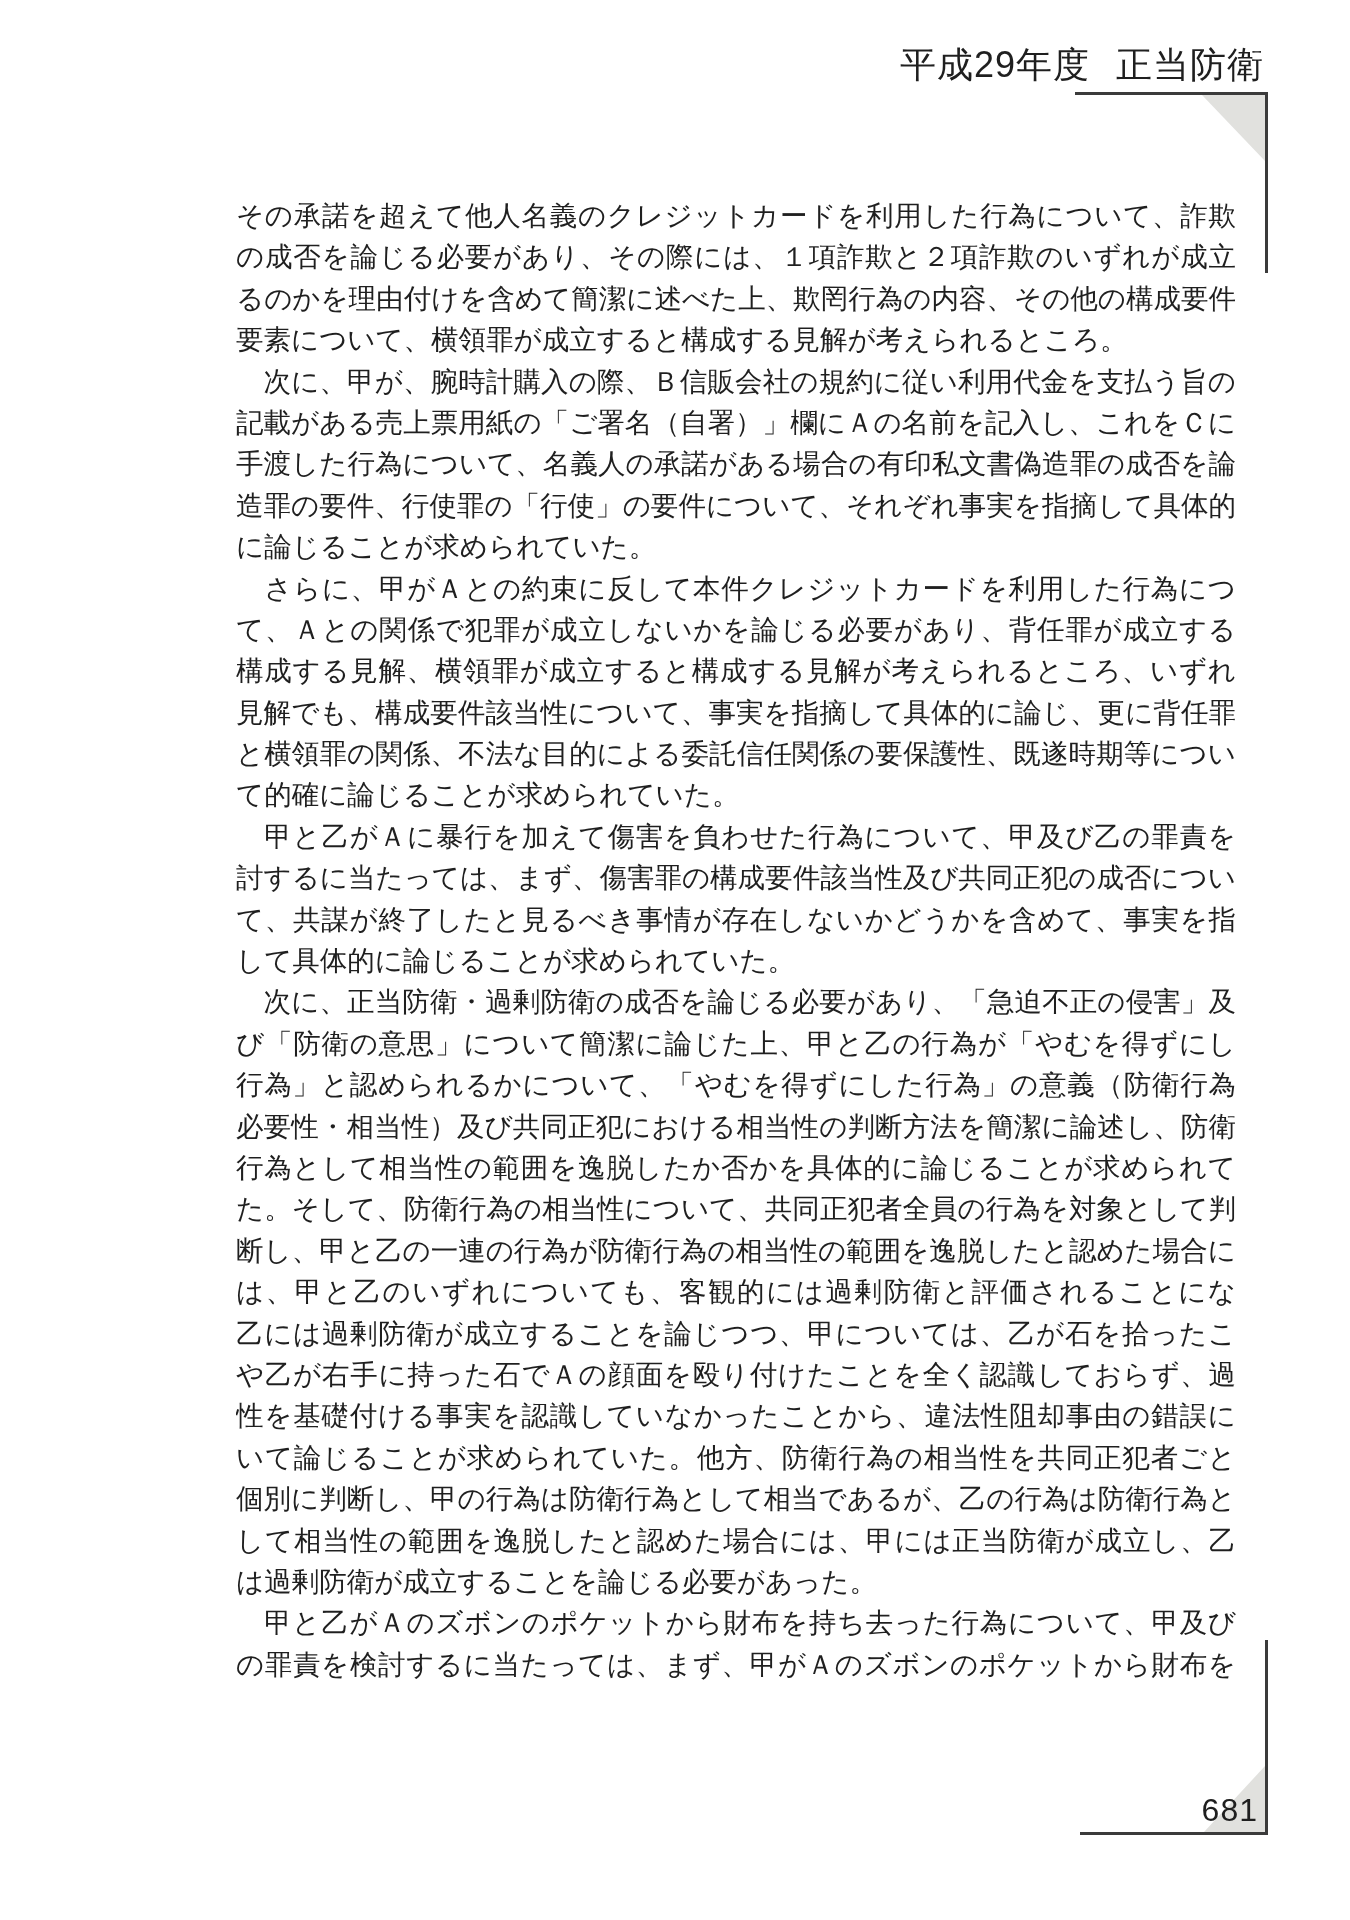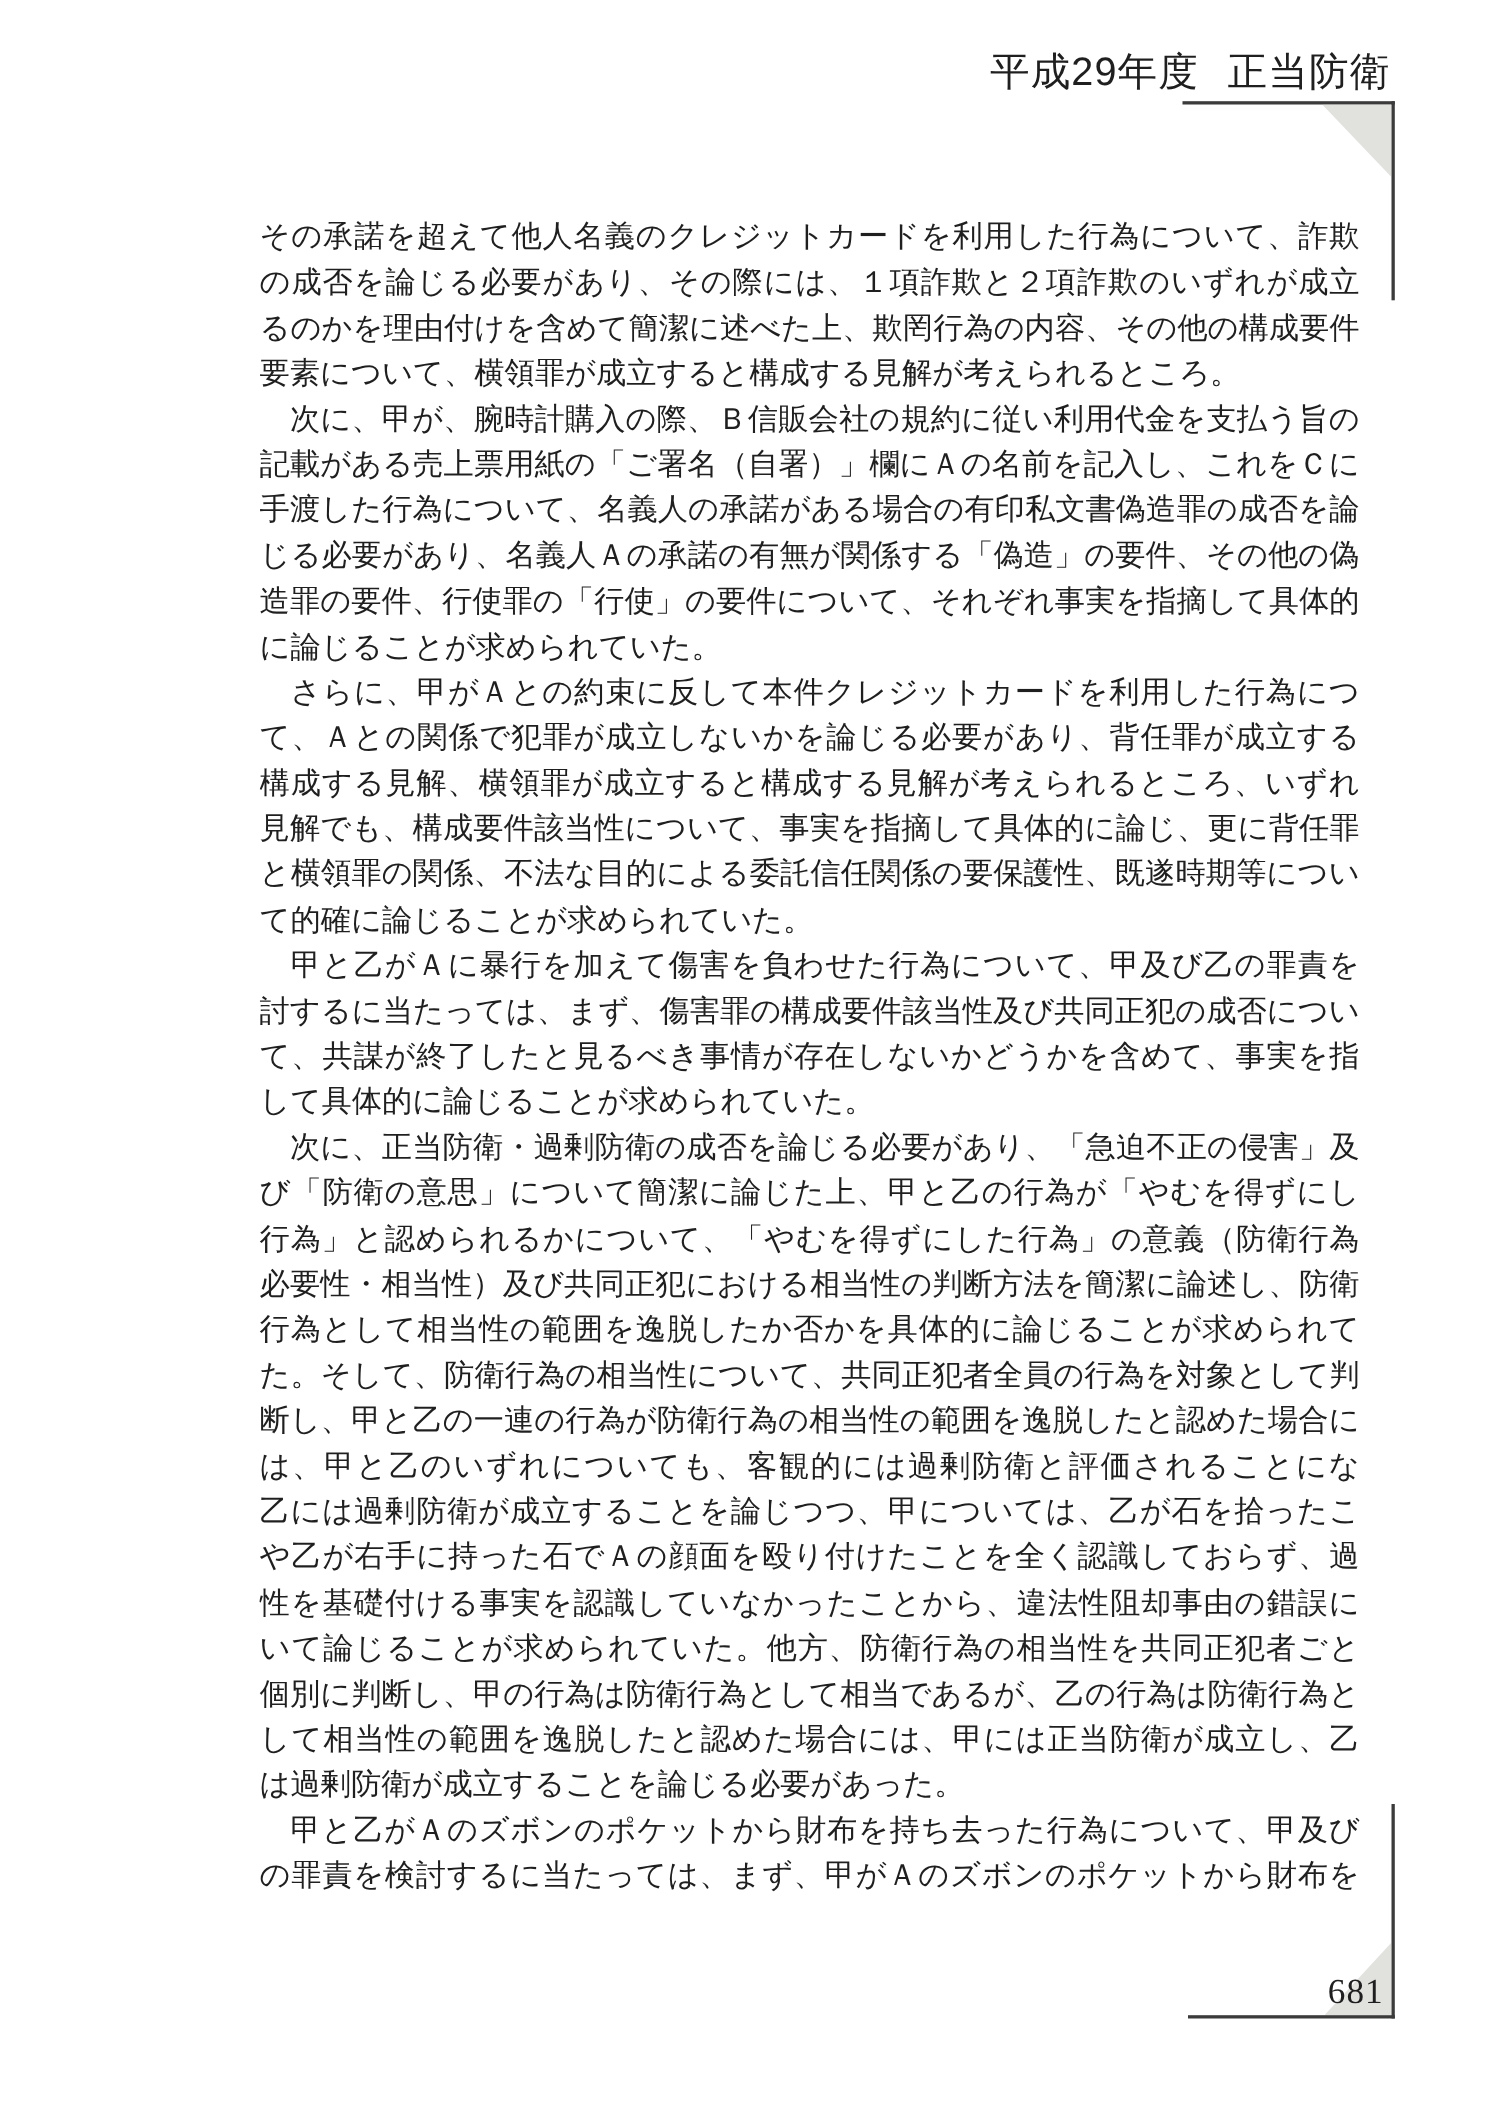--- a/index.html
+++ b/index.html
@@ -65,21 +65,21 @@
   }
   .line.para-end {
     text-align-last: left;
   }
 
   
   .pagenum {
     position: absolute;
     top: 1792px;
     right: 92px;
-    font-family: Liberation Serif, serif;
+    font-family: Liberation Sans, sans-serif;
     font-size: 32px;
     line-height: 36px;
     font-weight: 400;
     letter-spacing: 1px;
     color: var(--text, #2e2e2e);
   }
 </style>
 </head>
 <body>
 
@@ -94,21 +94,20 @@
   <div class="rule top-v"></div>
 
   <div class="body-block">
       <div class="line">その承諾を超えて他人名義のクレジットカードを利用した行為について、詐欺罪</div>
       <div class="line">の成否を論じる必要があり、その際には、１項詐欺と２項詐欺のいずれが成立す</div>
       <div class="line">るのかを理由付けを含めて簡潔に述べた上、欺罔行為の内容、その他の構成要件</div>
       <div class="line para-end">要素について、横領罪が成立すると構成する見解が考えられるところ。</div>
       <div class="line">　次に、甲が、腕時計購入の際、Ｂ信販会社の規約に従い利用代金を支払う旨の</div>
       <div class="line">記載がある売上票用紙の「ご署名（自署）」欄にＡの名前を記入し、これをＣに</div>
       <div class="line">手渡した行為について、名義人の承諾がある場合の有印私文書偽造罪の成否を論</div>
-      <div class="line">じる必要があり、名義人Ａの承諾の有無が関係する「偽造」の要件、その他の偽</div>
       <div class="line">造罪の要件、行使罪の「行使」の要件について、それぞれ事実を指摘して具体的</div>
       <div class="line para-end">に論じることが求められていた。</div>
       <div class="line">　さらに、甲がＡとの約束に反して本件クレジットカードを利用した行為につい</div>
       <div class="line">て、Ａとの関係で犯罪が成立しないかを論じる必要があり、背任罪が成立すると</div>
       <div class="line">構成する見解、横領罪が成立すると構成する見解が考えられるところ、いずれの</div>
       <div class="line">見解でも、構成要件該当性について、事実を指摘して具体的に論じ、更に背任罪</div>
       <div class="line">と横領罪の関係、不法な目的による委託信任関係の要保護性、既遂時期等につい</div>
       <div class="line para-end">て的確に論じることが求められていた。</div>
       <div class="line">　甲と乙がＡに暴行を加えて傷害を負わせた行為について、甲及び乙の罪責を検</div>
       <div class="line">討するに当たっては、まず、傷害罪の構成要件該当性及び共同正犯の成否につい</div>

